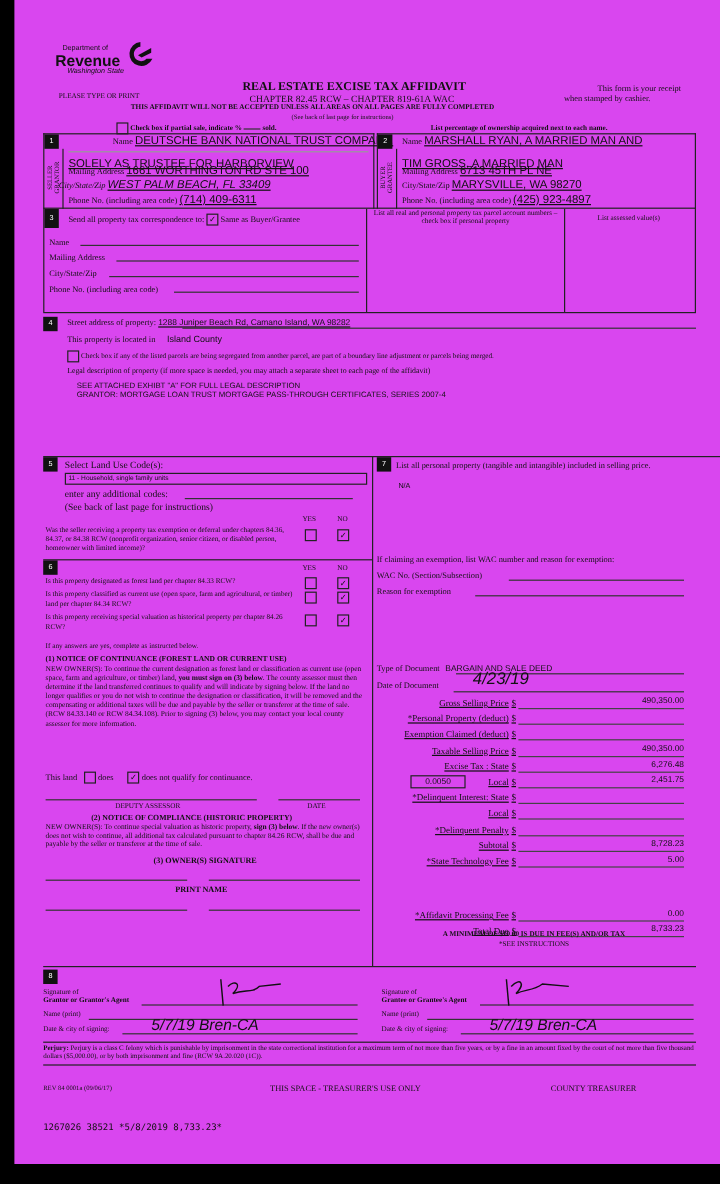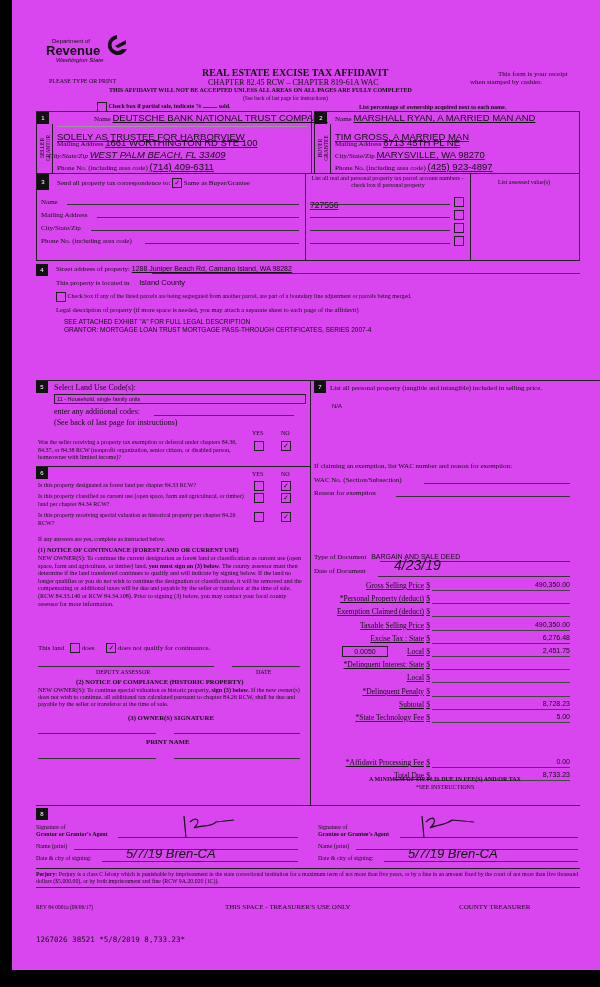--- a/index.html
+++ b/index.html
@@ -128,42 +128,20 @@
       <span>City/State/Zip</span>
       <div class="abs ul" style="left:50px;right:0;top:6px;"></div>
     </div>
     <div class="abs t7" style="left:4px;top:63px;width:258px;">
       <span>Phone No. (including area code)</span>
       <div class="abs ul" style="left:104px;right:0;top:6px;"></div>
     </div>
 
     <div class="abs" style="left:268px;top:0;width:164px;height:86px;border-left:1px solid #222;border-right:1px solid #222;">
       <div class="abs" style="left:2px;top:1px;width:160px;font-size:6px;line-height:7px;text-align:center;">List all real and personal property tax parcel account numbers – check box if personal property</div>
-      <div class="abs" style="left:4px;top:20px;width:154px;">
-        <div style="position:relative;height:13px;">
-          <span class="filled" style="font-size:8.5px;">727556</span>
-          <div class="abs ul" style="left:0;right:14px;top:10px;"></div>
-          <span class="cb abs" style="right:0;top:3px;"></span>
-        </div>
-        <div style="position:relative;height:13px;">
-          <span></span>
-          <div class="abs ul" style="left:0;right:14px;top:10px;"></div>
-          <span class="cb abs" style="right:0;top:3px;"></span>
-        </div>
-        <div style="position:relative;height:13px;">
-          <span></span>
-          <div class="abs ul" style="left:0;right:14px;top:10px;"></div>
-          <span class="cb abs" style="right:0;top:3px;"></span>
-        </div>
-        <div style="position:relative;height:13px;">
-          <span></span>
-          <div class="abs ul" style="left:0;right:14px;top:10px;"></div>
-          <span class="cb abs" style="right:0;top:3px;"></span>
-        </div>
-      </div>
     </div>
     <div class="abs" style="left:434px;top:0;width:106px;height:86px;">
       <div class="abs t6" style="left:0;top:5px;width:106px;text-align:center;">List assessed value(s)</div>
     </div>
   </div>
 
   <div class="abs" style="left:24px;top:262px;width:544px;height:110px;">
     <div class="num" style="left:0;top:2px;">4</div>
     <div class="abs t7" style="left:20px;top:3px;width:524px;">
       <span>Street address of property:</span>

